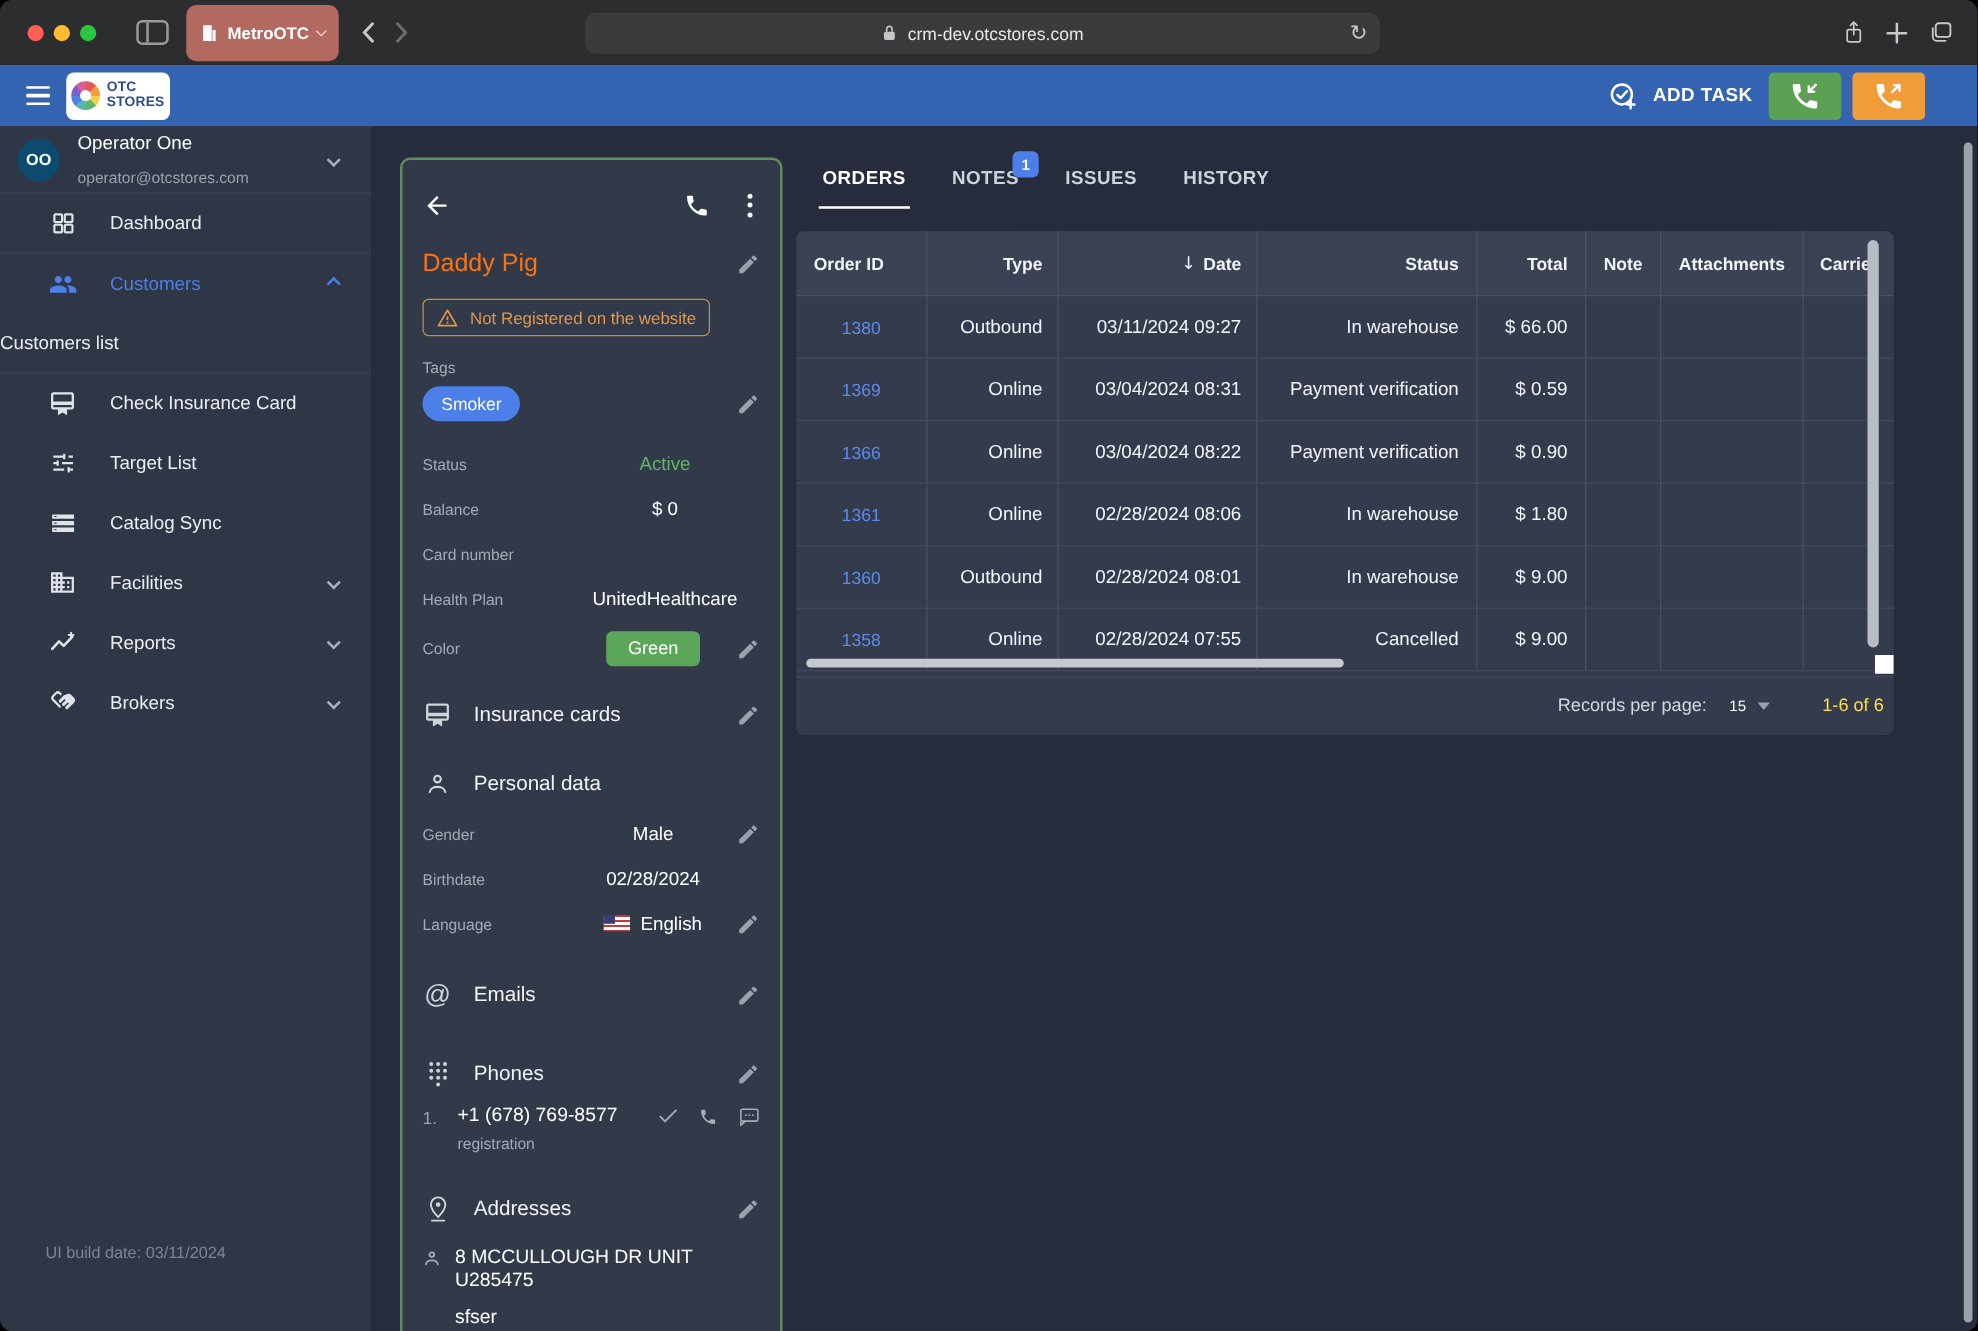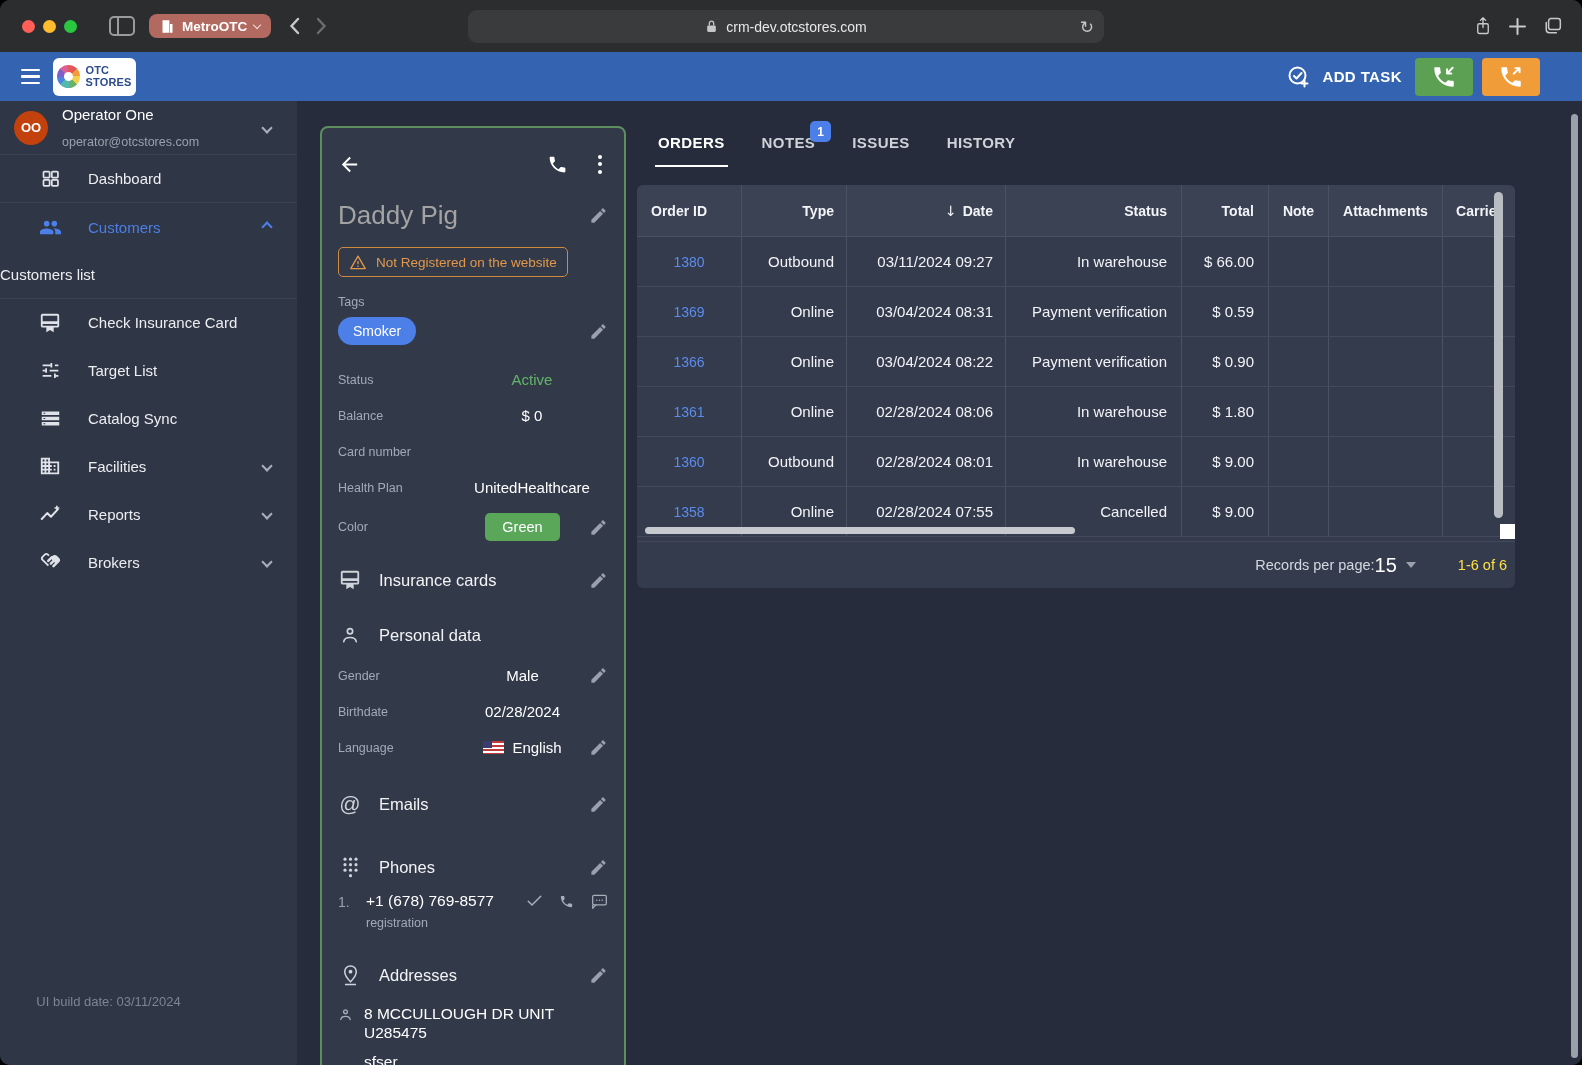--- a/index.html
+++ b/index.html
@@ -14,21 +14,21 @@
   html,body{width:1582px;height:1065px;background:#000;font-family:"Liberation Sans",sans-serif;overflow:hidden}
   .window{position:relative;width:1582px;height:1065px;border-radius:10px;overflow:hidden;background:var(--main)}
 
   
   .chrome{position:relative;height:52px;background:var(--chrome);display:flex;align-items:center}
   .tl{width:13px;height:13px;border-radius:50%;margin-right:8px}
   .tl.red{background:#ff5f57;margin-left:22px}.tl.yellow{background:#febc2e}.tl.green{background:#29c83f}
   .chrome svg{display:block}
   .sb-toggle{margin-left:24px;width:26px;height:20px;border:2px solid #9b9b9b;border-radius:5px;position:relative}
   .sb-toggle::after{content:"";position:absolute;left:6px;top:0;bottom:0;width:2px;background:#9b9b9b}
-  .tabgroup{margin-left:14px;height:24px;background:var(--tab-pill-red);border-radius:8px;display:flex;align-items:center;gap:7px;padding:0 11px;color:#fff;font-size:13.5px;font-weight:bold}
+  .tabgroup{margin-left:14px;height:45px;background:var(--tab-pill-red);border-radius:8px;display:flex;align-items:center;gap:7px;padding:0 11px;color:#fff;font-size:13.5px;font-weight:bold}
   .navbtn{margin-left:18px;color:#c9c9c9}
   .navbtn.fwd{margin-left:16px;color:#6d6d6d}
   .urlbar{position:absolute;left:468px;top:10px;width:636px;height:33px;background:var(--urlbar);border-radius:9px;display:flex;align-items:center;justify-content:center;gap:8px;color:#e8e8e8;font-size:14px}
   .urlbar .reload{position:absolute;right:10px;color:#c6c6c6;font-size:17px;font-family:"DejaVu Sans",sans-serif}
   .chrome-right{margin-left:auto;display:flex;align-items:center;gap:17px;margin-right:20px;color:#c9c9c9}
 
   
   .appbar{position:relative;height:49px;background:var(--header-blue);display:flex;align-items:center}
   .hamburger{margin-left:21px;display:flex;flex-direction:column;gap:4px;cursor:pointer}
   .hamburger span{width:19px;height:2.4px;background:#fff;border-radius:1px}
@@ -41,21 +41,21 @@
   .callbtn.in{right:109px;background:var(--call-in-green)}
   .callbtn.out{right:42px;background:var(--call-out-orange)}
 
   
   .content{display:flex;height:964px}
   .sidebar{position:relative;width:297px;background:var(--sidebar);flex-shrink:0}
   .main{position:relative;flex:1;background:var(--main);overflow:hidden}
 
   
   .op-row{height:54px;display:flex;align-items:center;border-bottom:1px solid #3a4153;padding-left:14px;cursor:pointer}
-  .avatar{width:34px;height:34px;border-radius:50%;background:#c2410c;color:#fff;font-size:13px;font-weight:bold;display:flex;align-items:center;justify-content:center}
+  .avatar{width:34px;height:34px;border-radius:50%;background:#0c4a6e;color:#fff;font-size:13px;font-weight:bold;display:flex;align-items:center;justify-content:center}
   .op-meta{margin-left:14px;display:flex;flex-direction:column;gap:12px}
   .op-name{color:#fff;font-size:15px}
   .op-email{color:#9aa1ad;font-size:12.5px}
   .chev{width:8px;height:8px;border-right:2px solid #aab0bb;border-bottom:2px solid #aab0bb;display:inline-block}
   .chev.down{transform:rotate(45deg)}
   .chev.up{transform:rotate(-135deg)}
   .chev.blue{border-color:var(--accent-blue)}
   .op-row .chev{margin-left:auto;margin-right:26px}
   .nav-item{height:48px;display:flex;align-items:center;padding-left:38px;color:#eceef2;font-size:15px;cursor:pointer}
   .nav-item .nicon{width:24px;margin-right:26px;display:flex;justify-content:center;color:#dfe2e8}
@@ -68,21 +68,21 @@
   .build-date{position:absolute;left:0;right:80px;top:893px;text-align:center;color:#7d8494;font-size:13px}
 
   
   .card{position:absolute;left:23px;top:25px;width:306px;height:1000px;background:var(--card);border:2px solid #5e8d60;border-radius:8px;padding:12px 16px 0 16px;overflow:hidden}
   .card-top{display:flex;align-items:center;height:40px;margin-top:4px}
   .card-top .spacer{flex:1}
   .iconbtn{color:#fff;cursor:pointer;display:flex;align-items:center}
   .dots{display:flex;flex-direction:column;gap:3.5px;margin-left:30px;margin-right:6px;cursor:pointer}
   .dots i{width:4px;height:4px;border-radius:50%;background:#fff}
   .card-name{display:flex;align-items:center;margin-top:16px}
-  .cust-name{color:#a3a3a3;font-size:26px}
+  .cust-name{color:#f97316;font-size:20px}
   .pencil{margin-left:auto;color:#9aa1ad;cursor:pointer;display:flex;align-items:center}
   .warn{display:inline-flex;align-items:center;gap:9px;margin-top:16px;border:1px solid #cf8a3e;border-radius:5px;padding:6px 10px;color:var(--warning-orange);font-size:13.5px}
   .tags-label{margin-top:18px;color:var(--label);font-size:12.5px}
   .tags-row{display:flex;align-items:center;margin-top:8px}
   .pill{background:var(--accent-blue);color:#fff;font-size:14px;border-radius:15px;padding:6px 15px;cursor:pointer}
   .frow{display:flex;align-items:center;margin-top:15px;min-height:21px}
   .frow .flabel{width:118px;color:var(--label);font-size:12.5px;flex-shrink:0}
   .frow .fval{flex:1;text-align:center;color:#fff;font-size:15px}
   .frow .fval.green-text{color:var(--active-green)}
   .chip-green{display:inline-block;background:var(--success-green);color:#fff;font-size:14.5px;border-radius:5px;padding:6px 17px;cursor:pointer}
@@ -124,21 +124,21 @@
   .c7{width:72px;justify-content:center;border-right:none}
   .thead .cell{font-size:14px}
   .thead .c0{justify-content:flex-start;padding-left:14px}
   .sortarrow{font-family:"DejaVu Sans",sans-serif;font-size:14px;margin-right:6px;font-weight:400}
   .trow{display:flex;height:50px;border-bottom:1px solid var(--rowline)}
   .order-link{color:var(--link-blue);font-size:14px;cursor:pointer}
   .hscroll{position:absolute;left:8px;top:527px;width:430px;height:7px;border-radius:4px;background:#c6c9ce;top:342px}
   .vscroll{position:absolute;right:12px;top:7px;width:9px;height:326px;border-radius:5px;background:#b9bdc3}
   .scrollcorner{position:absolute;right:0;top:339px;width:15px;height:15px;background:#fff}
   .tfoot{position:absolute;left:0;right:0;bottom:0;height:47px;border-top:1px solid var(--rowline);display:flex;align-items:center;justify-content:flex-end;padding-right:8px;color:#d4d8df;font-size:14.5px}
-  .tfoot .rpp-val{color:#fff;font-size:20px;}
+  .tfoot .rpp-val{color:#fff;font-size:12px;margin-left:18px}
   .caret{width:0;height:0;border-left:5px solid transparent;border-right:5px solid transparent;border-top:6px solid #9aa1ad;margin-left:9px;cursor:pointer}
   .tfoot .range{color:#fde047;margin-left:42px}
 
   .page-scrollbar{position:absolute;right:4px;top:114px;width:7px;height:944px;border-radius:4px;background:#a9aeb7;opacity:.9}
   svg{display:block}
 </style>
 </head>
 <body>
 
 <div class="window">

